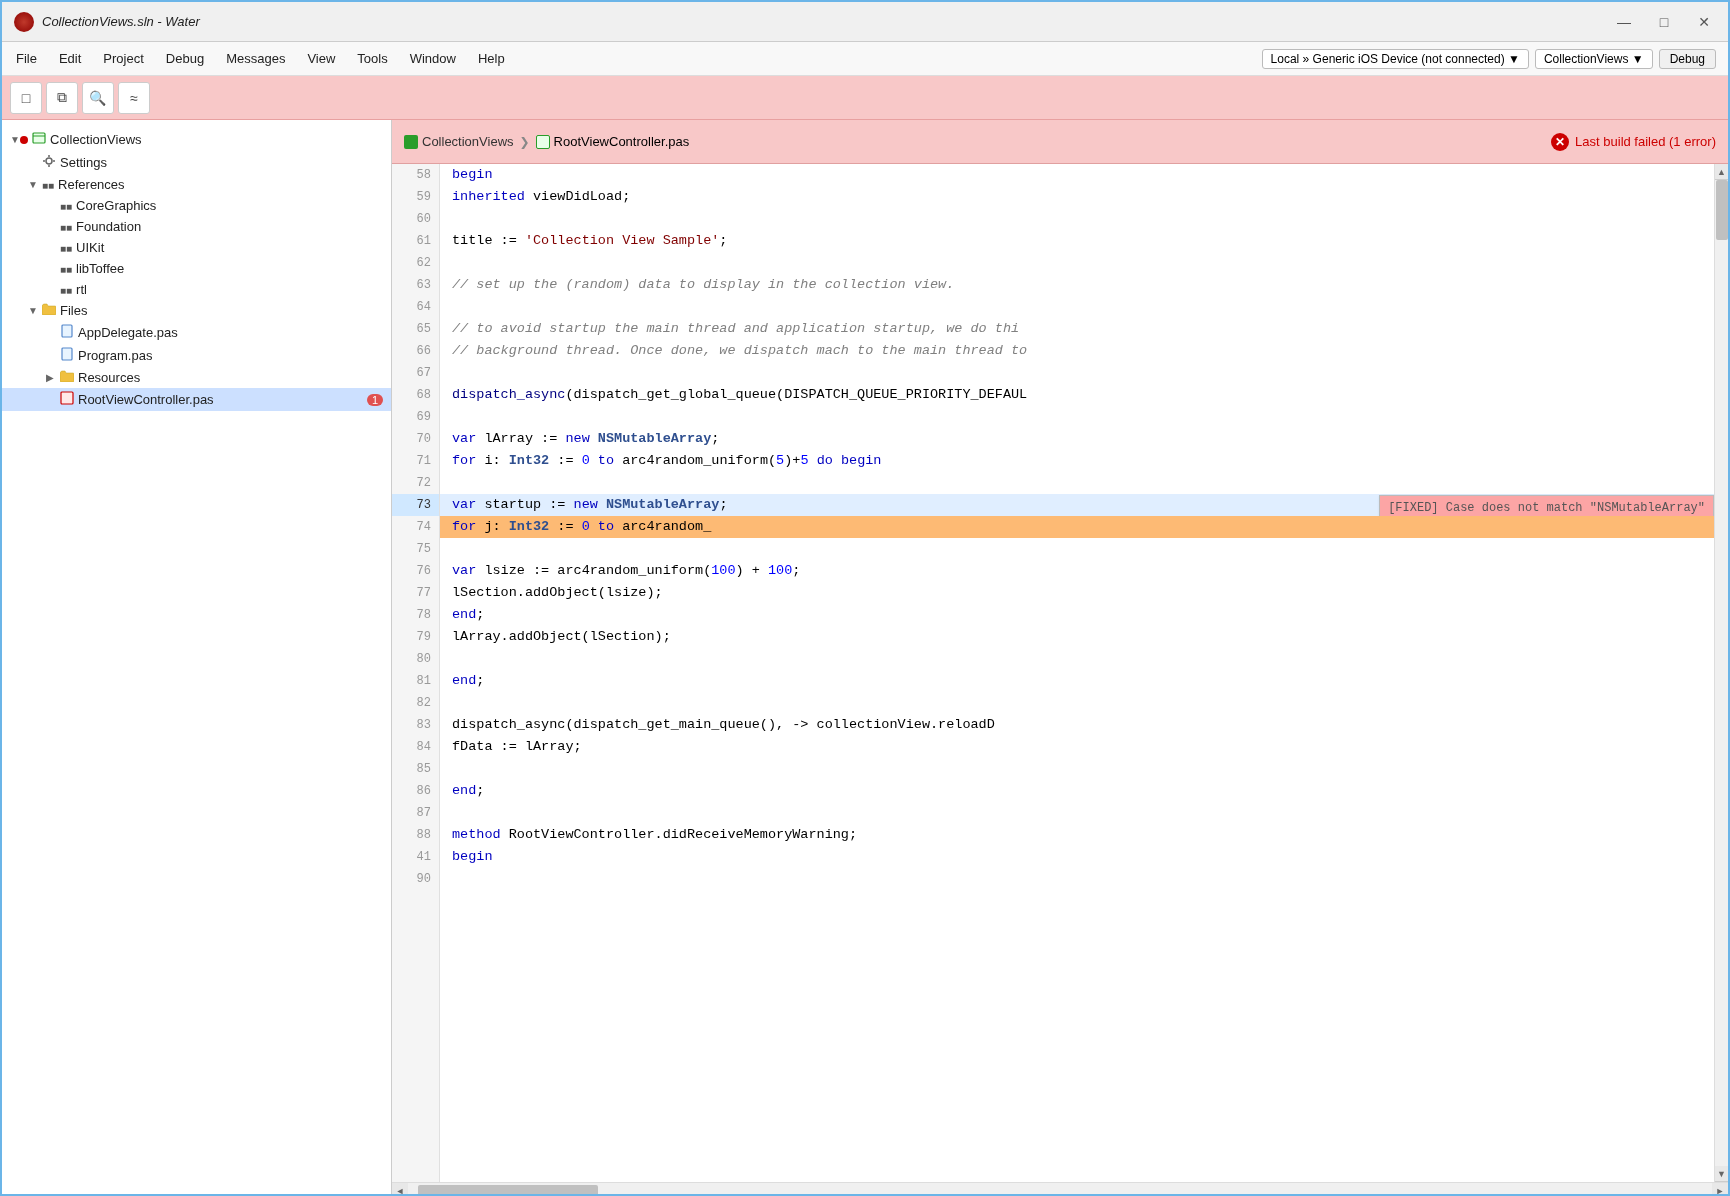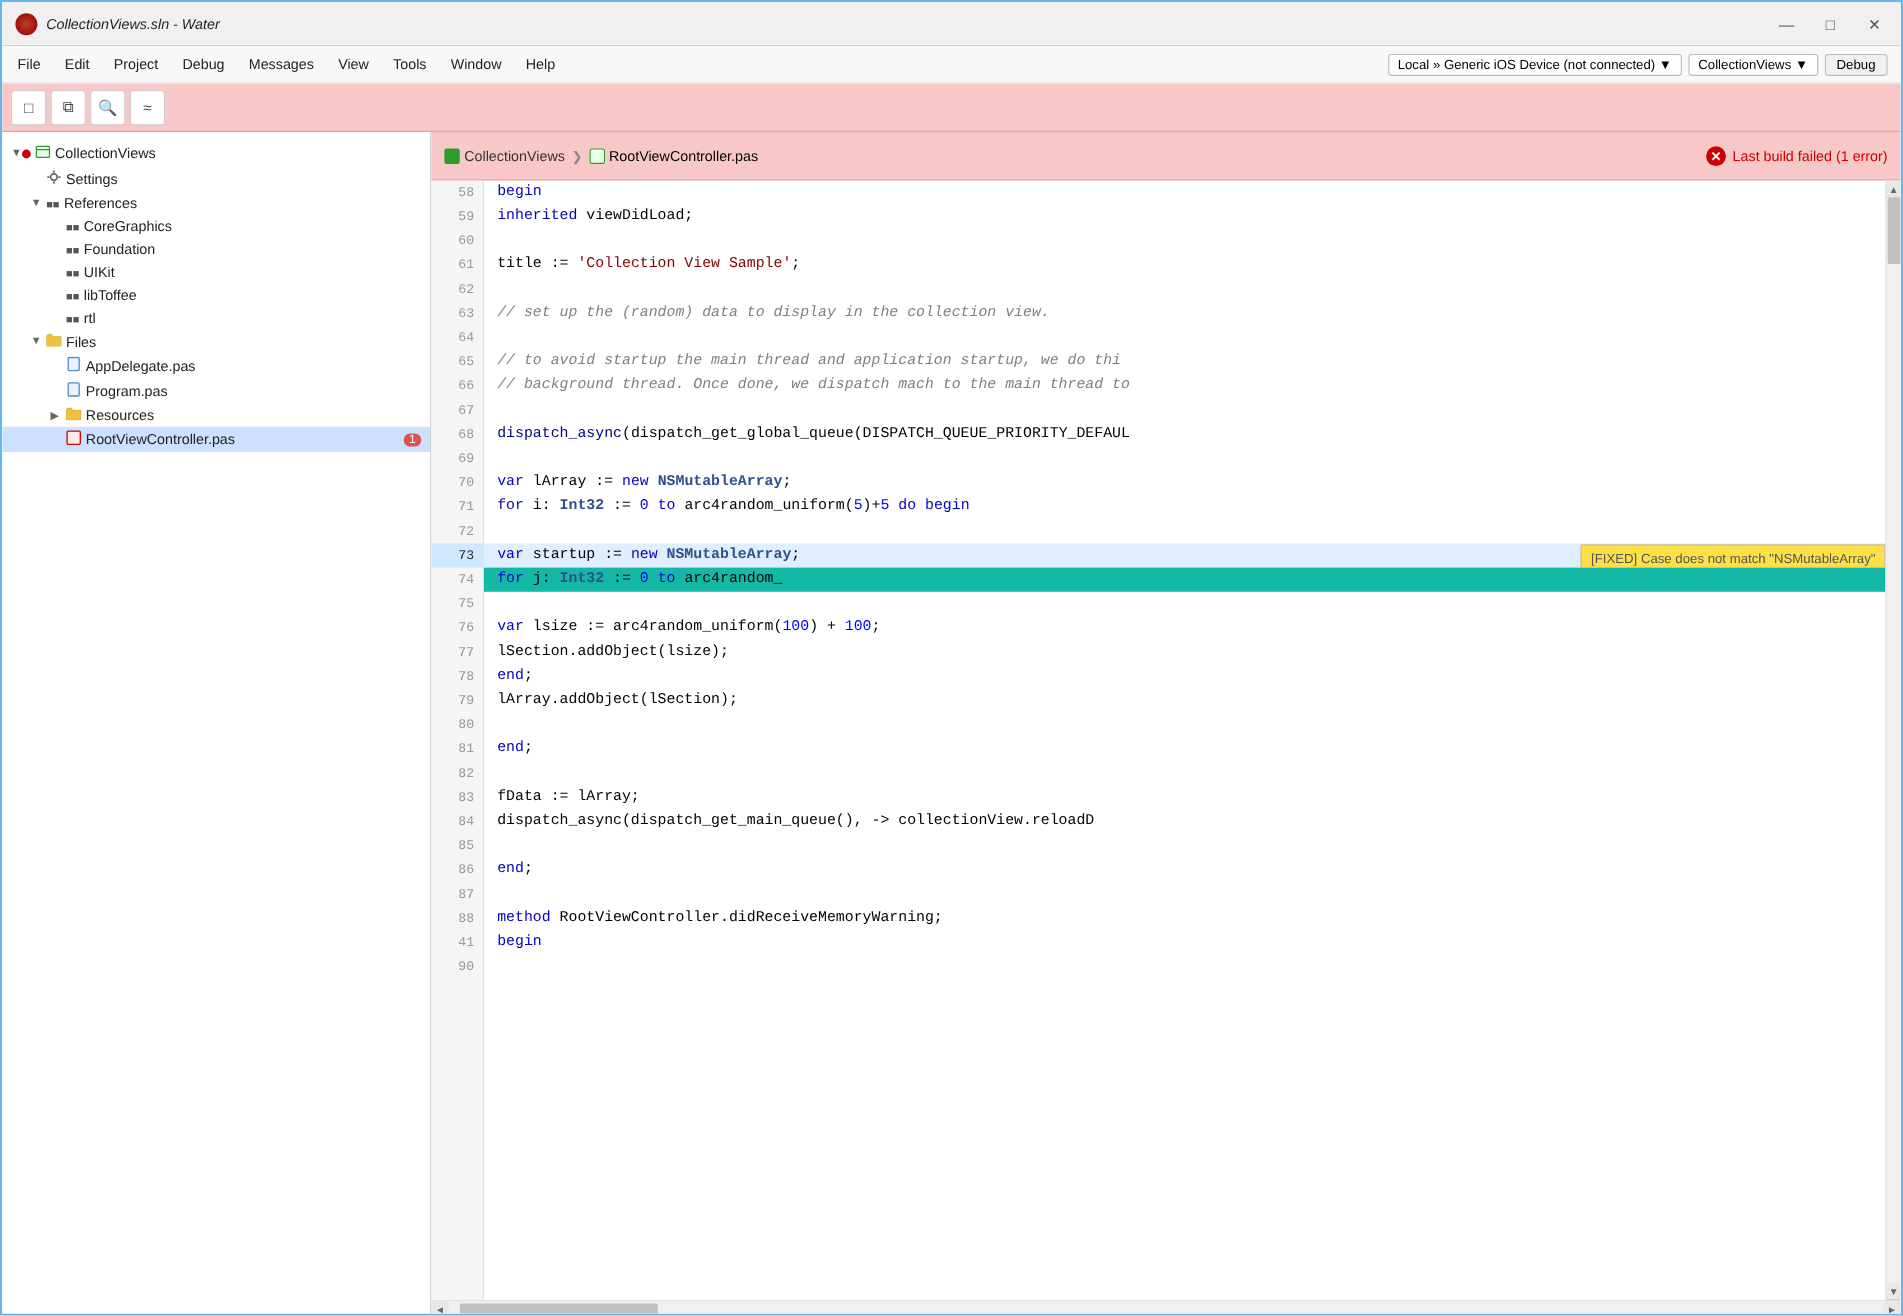--- a/index.html
+++ b/index.html
@@ -193,40 +193,40 @@
     }
     .code-line {
       height: 22px;
       line-height: 22px;
       padding-left: 12px;
       white-space: nowrap;
       overflow: hidden;
       position: relative;
     }
     .code-line.highlighted { background: #e0eeff; }
-    .code-line.tooltip-line { background: #14b8a6; }
+    .code-line.tooltip-line { background: #fdba74; }
 
     
     .kw { color: #0000c0; font-weight: normal; }
     .str { color: #800000; }
     .cmt { color: #808080; font-style: italic; }
     .num { color: #0000ff; }
     .cls { color: #2f4f8f; font-weight: bold; }
     .nm { color: #000080; }
 
     
     .inline-tooltip {
       position: absolute;
       right: 0;
-      background: #fde047;
+      background: #fca5a5;
       border: 1px solid #bbb;
       padding: 1px 8px;
       font-size: 12px;
       color: #555;
-      font-family: Liberation Sans, sans-serif;
+      font-family: Liberation Mono, monospace;
       white-space: nowrap;
       box-shadow: 1px 1px 3px rgba(0,0,0,0.15);
       top: 1px;
     }
 
     
     #editor-scrollbar {
       width: 14px;
       background: #f0f0f0;
       border-left: 1px solid #ddd;
@@ -544,22 +544,22 @@
             <div class="code-line highlighted" style="position: relative;"><span>      </span><span class="kw">var</span><span> startup := </span><span class="kw">new</span><span> </span><span class="cls">NSMutableArray</span><span>;</span><span class="inline-tooltip">[FIXED] Case does not match "NSMutableArray"</span></div>
             <div class="code-line tooltip-line" style="position: relative;"><span>      </span><span class="kw">for</span><span> j: </span><span class="cls">Int32</span><span> := </span><span class="num">0</span><span> </span><span class="kw">to</span><span> arc4random_</span></div>
             <div class="code-line" style="position: relative;"></div>
             <div class="code-line" style="position: relative;"><span>        </span><span class="kw">var</span><span> lsize := arc4random_uniform(</span><span class="num">100</span><span>) + </span><span class="num">100</span><span>;</span></div>
             <div class="code-line" style="position: relative;"><span>        lSection.addObject(lsize);</span></div>
             <div class="code-line" style="position: relative;"><span>      </span><span class="kw">end</span><span>;</span></div>
             <div class="code-line" style="position: relative;"><span>        lArray.addObject(lSection);</span></div>
             <div class="code-line" style="position: relative;"></div>
             <div class="code-line" style="position: relative;"><span>    </span><span class="kw">end</span><span>;</span></div>
             <div class="code-line" style="position: relative;"></div>
+            <div class="code-line" style="position: relative;"><span>    dispatch_async(dispatch_get_main_queue(), -&gt; collectionView.reloadD</span></div>
             <div class="code-line" style="position: relative;"><span>    fData := lArray;</span></div>
-            <div class="code-line" style="position: relative;"><span>    dispatch_async(dispatch_get_main_queue(), -&gt; collectionView.reloadD</span></div>
             <div class="code-line" style="position: relative;"></div>
             <div class="code-line" style="position: relative;"><span></span><span class="kw">end</span><span>;</span></div>
             <div class="code-line" style="position: relative;"></div>
             <div class="code-line" style="position: relative;"><span></span><span class="kw">method</span><span> RootViewController.didReceiveMemoryWarning;</span></div>
             <div class="code-line" style="position: relative;"><span class="kw">begin</span></div>
           </div>
         <div id="editor-scrollbar">
           <div class="scroll-arrow">▲</div>
           <div class="scroll-track">
             <div class="scroll-thumb"></div>

